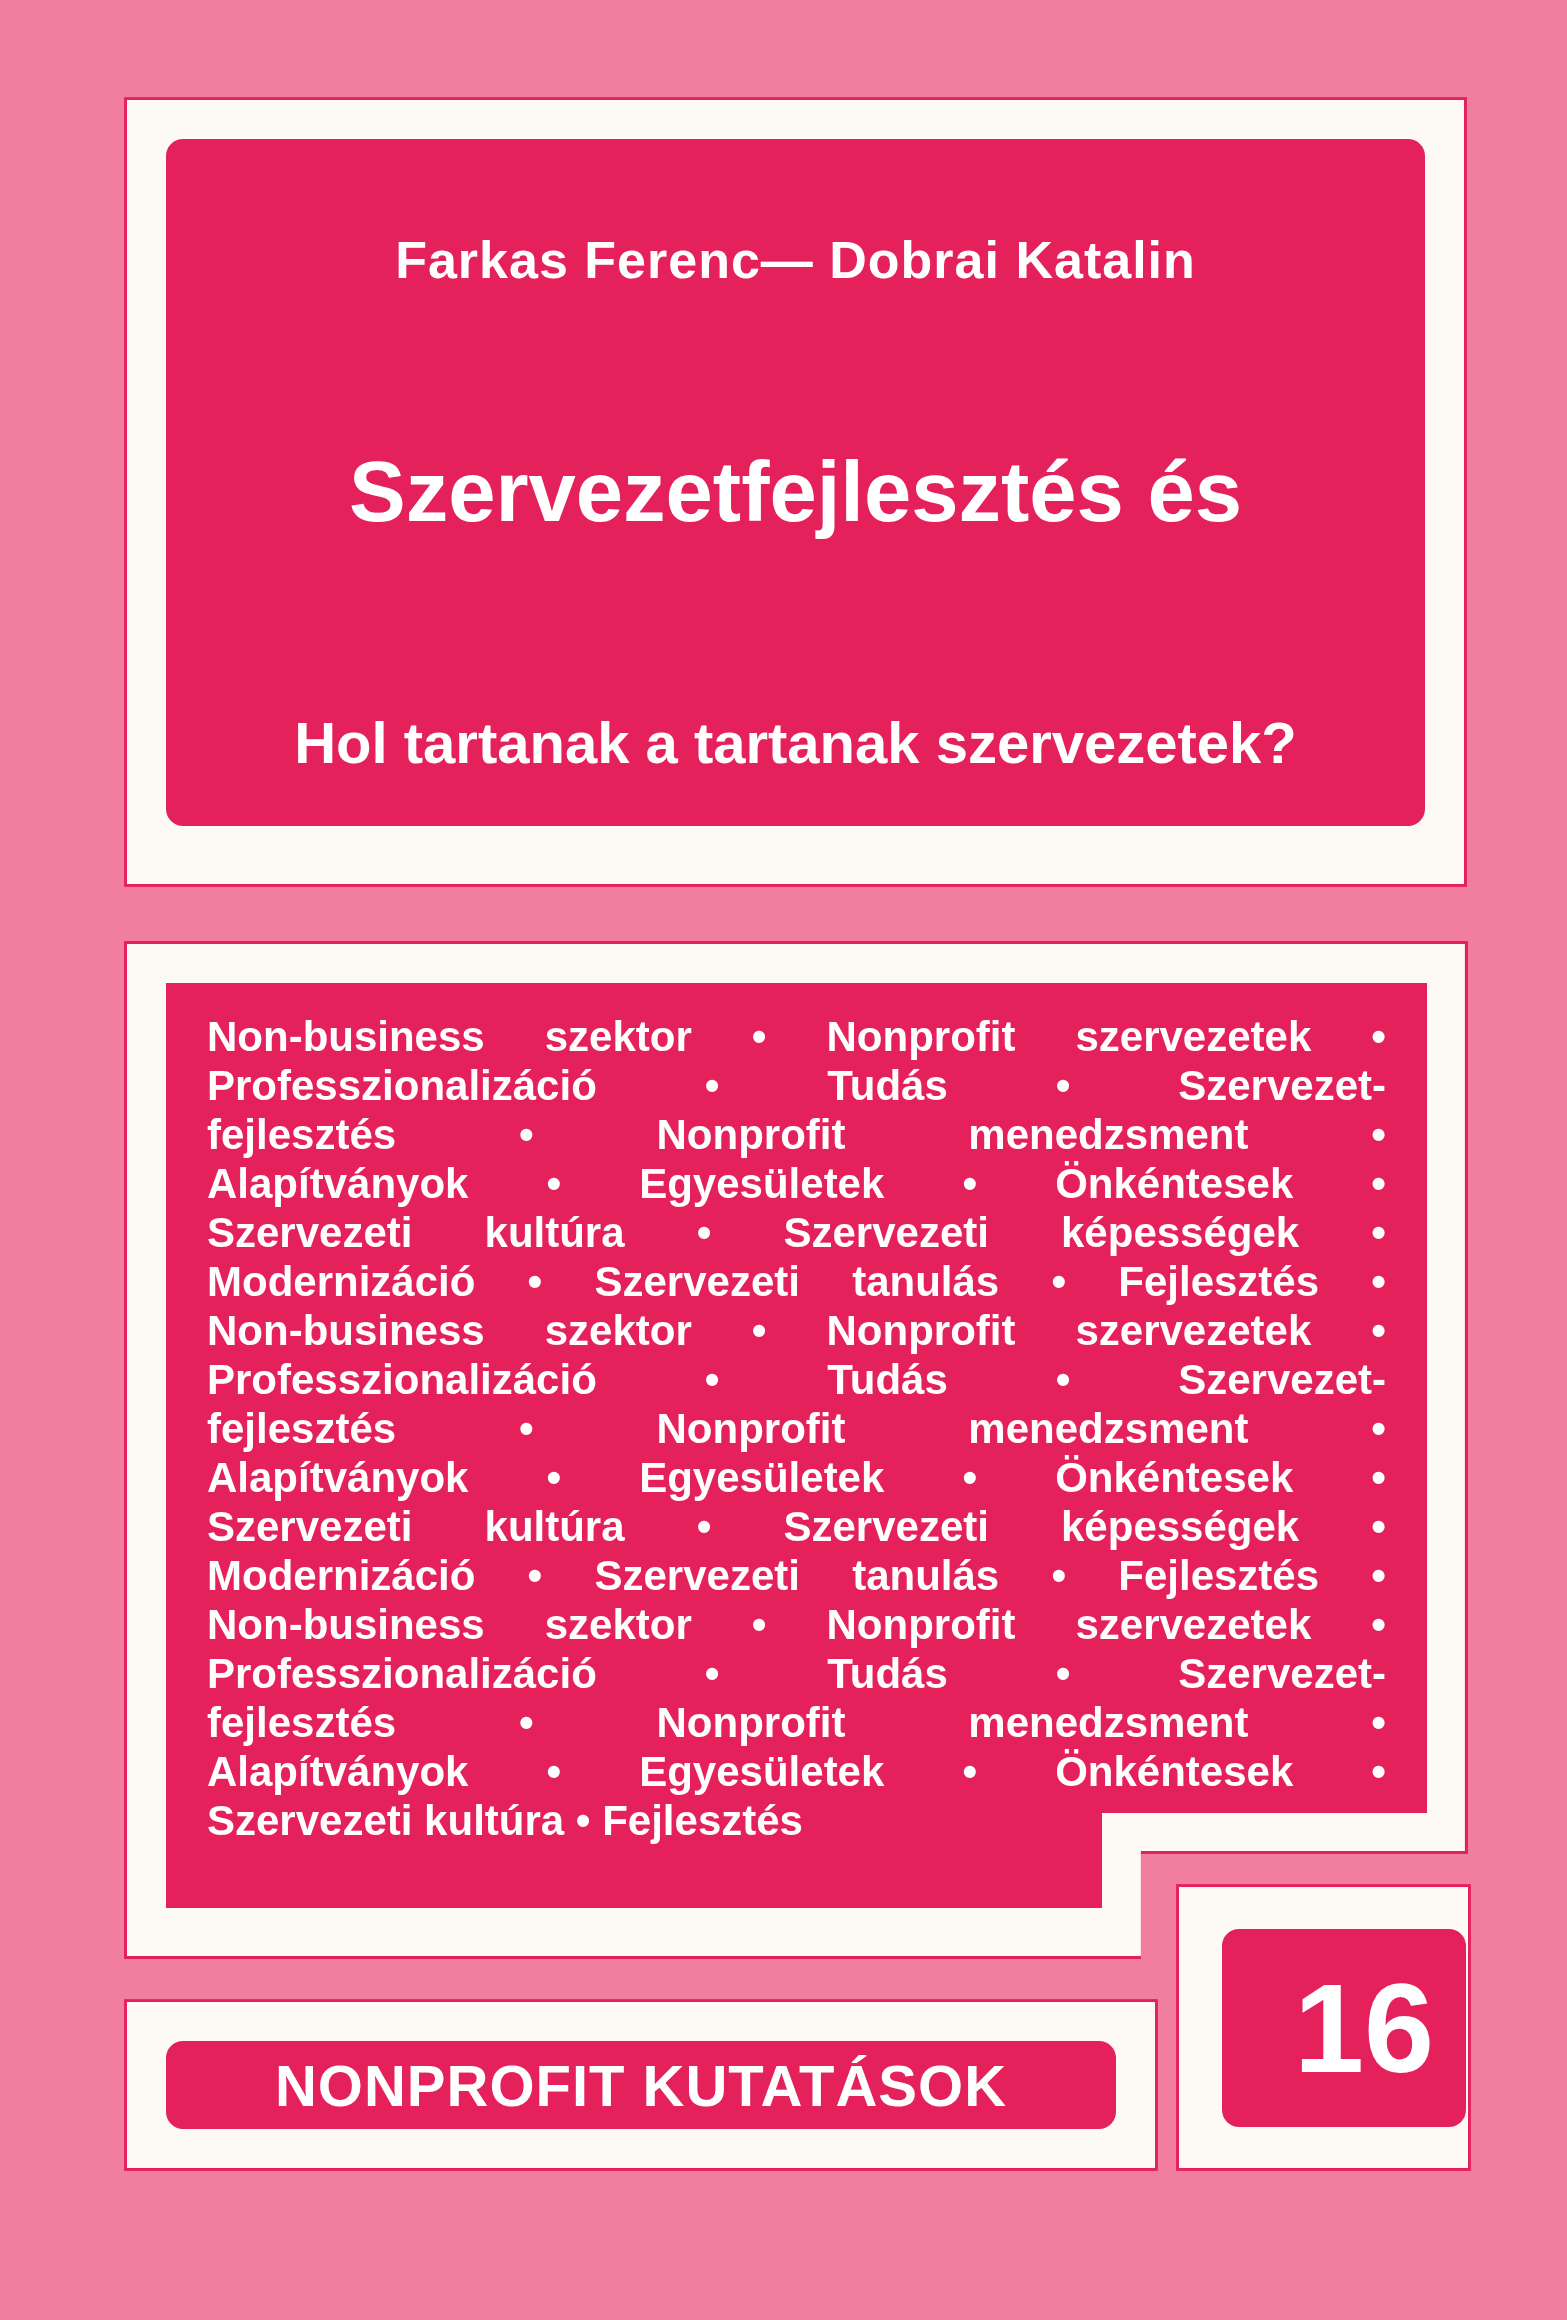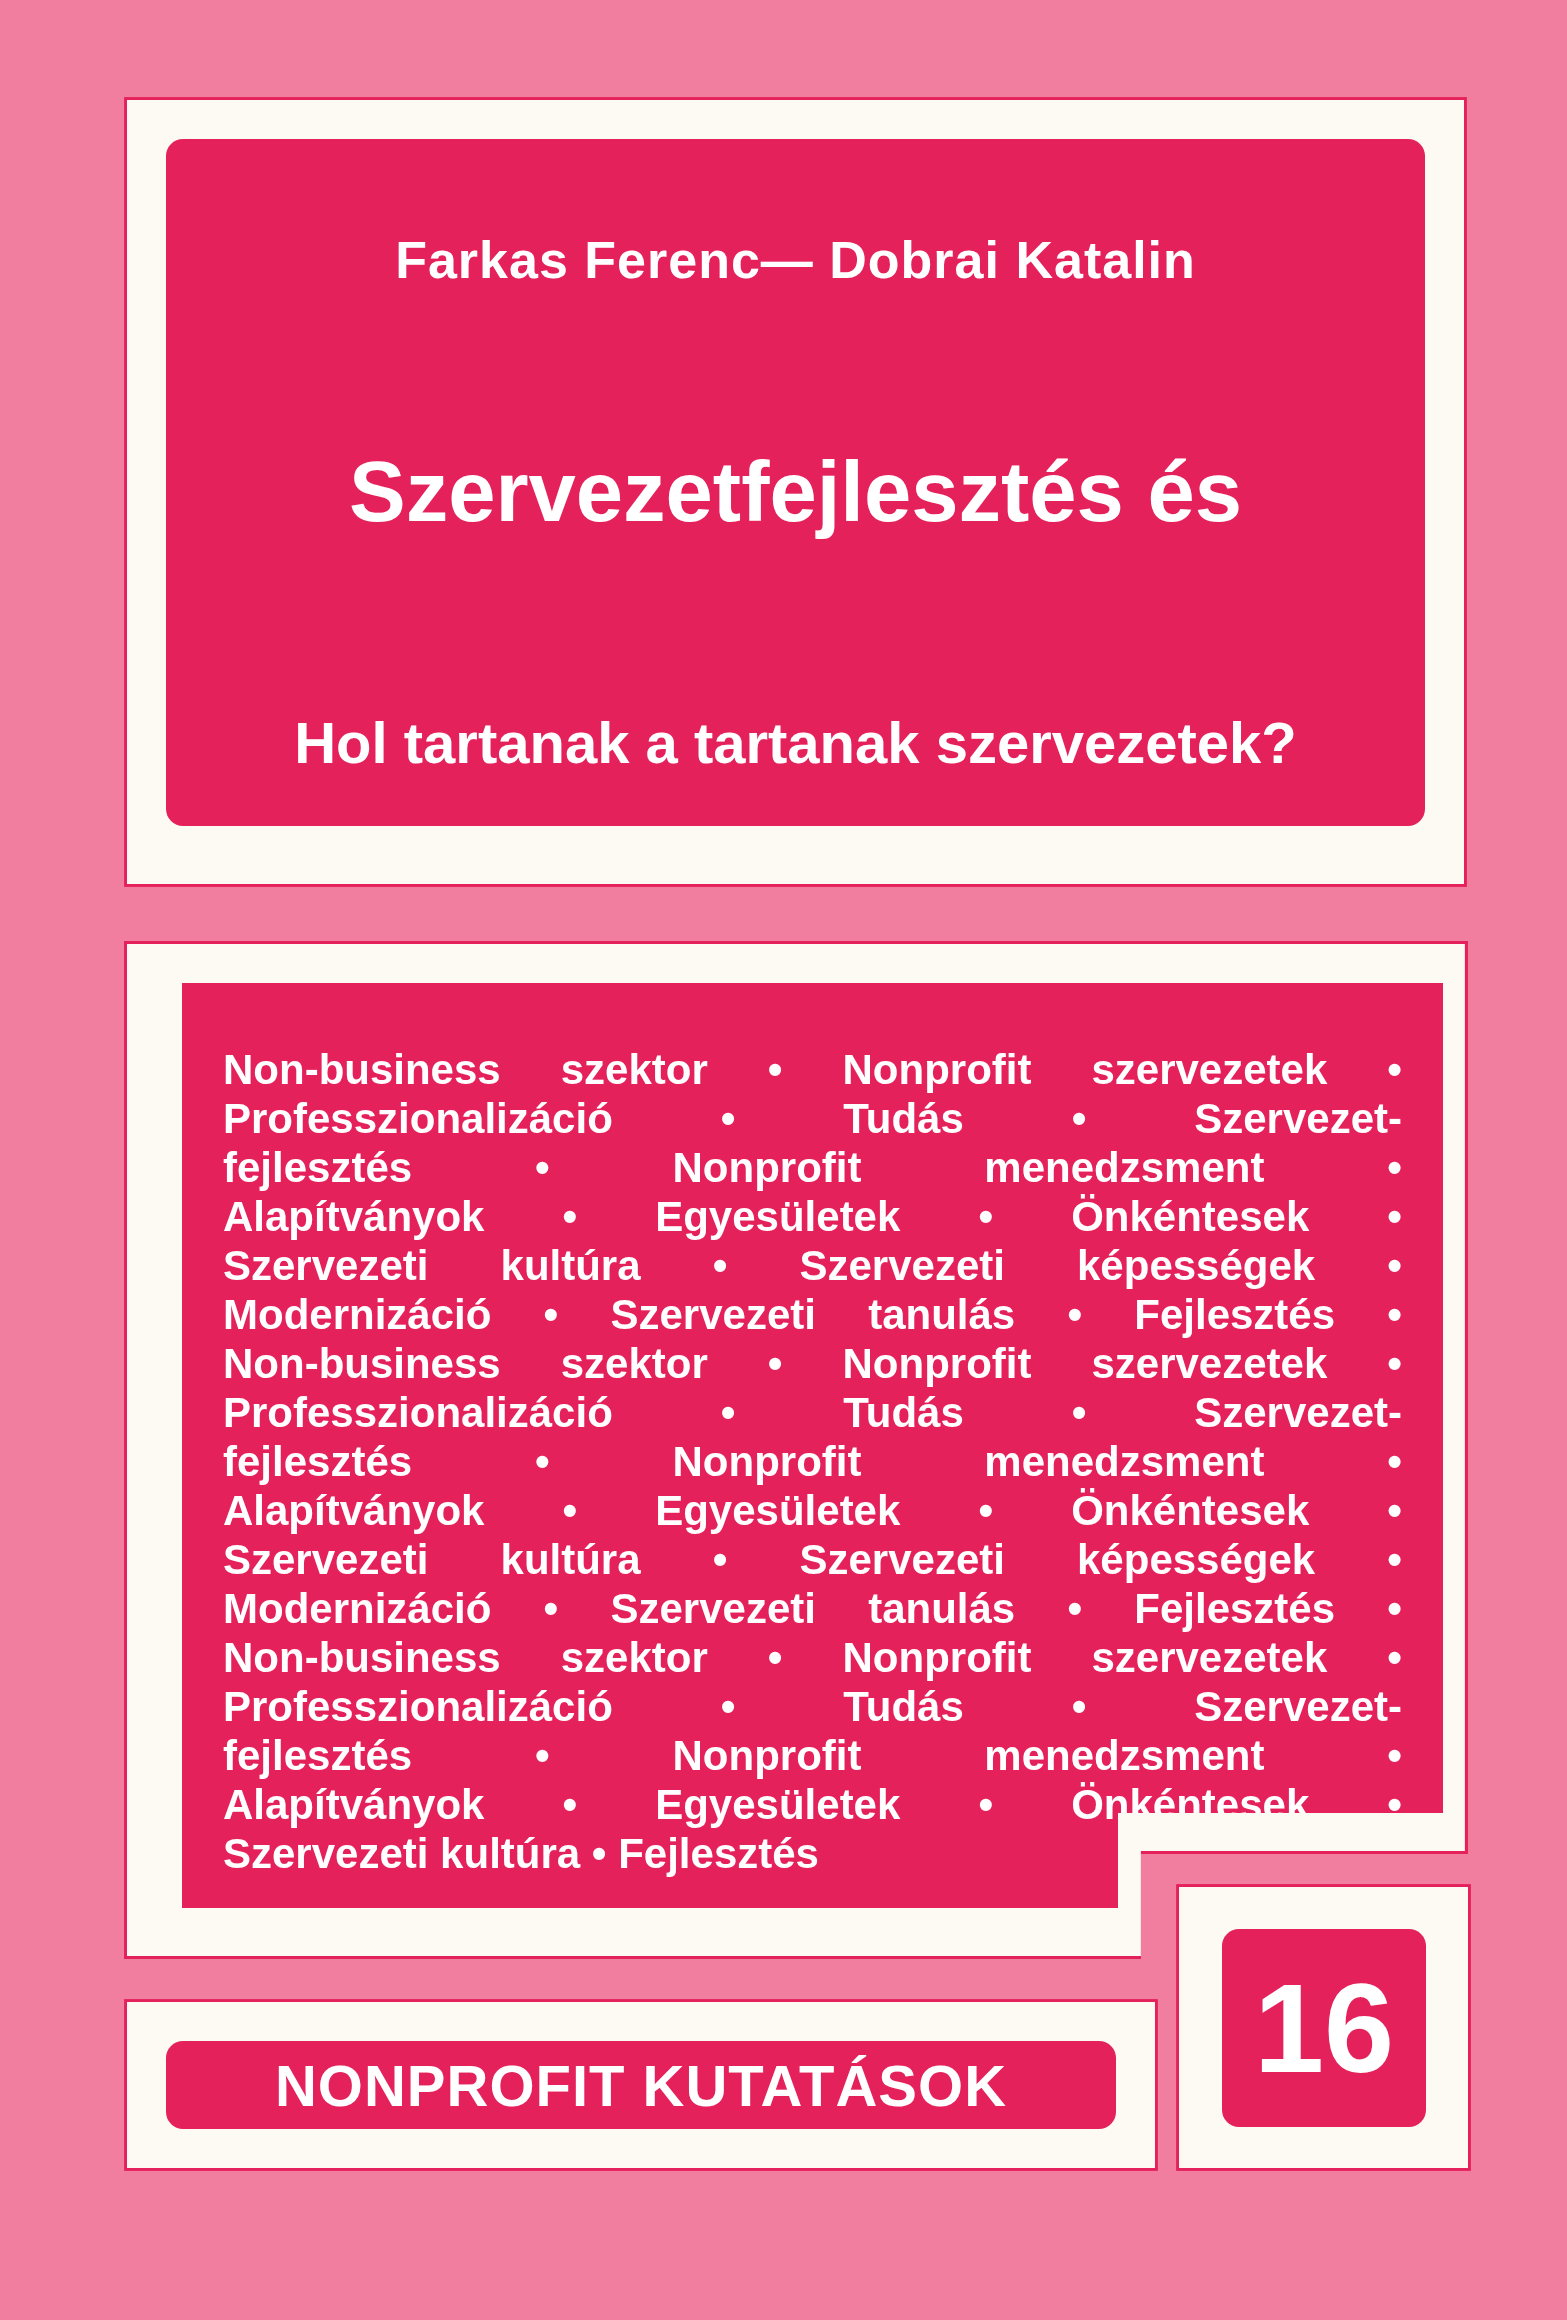--- a/index.html
+++ b/index.html
@@ -52,25 +52,25 @@
     position:absolute;left:0;top:0;width:1344px;height:1018px;
     background:var(--color-panel);
     clip-path:polygon(0 0,1344px 0,1344px 913px,1017px 913px,1017px 1018px,0 1018px);
   }
   .kw-white{
     position:absolute;left:2.9px;top:2.9px;width:1338px;height:1012px;
     background:var(--color-frame);
     clip-path:polygon(0 0,1338px 0,1338px 907px,1014px 907px,1014px 1012px,0 1012px);
   }
   .kw-fill{
-    position:absolute;left:58px;top:42px;width:1261px;height:965px;
+    position:absolute;left:42px;top:42px;width:1261px;height:965px;
     background:var(--color-panel);
     clip-path:polygon(0 0,1261px 0,1261px 830px,936px 830px,936px 925px,0 925px);
     box-sizing:border-box;
-    padding:62px 41px 0 41px;
+    padding:29px 41px 0 41px;
     color:var(--color-text);font-weight:bold;
   }
   .kw-line{
     font-size:42px;line-height:49px;
     text-align:justify;text-align-last:justify;
     white-space:normal;
   }
   .kw-line:last-child{text-align:right;text-align-last:left;}
 
   
@@ -80,20 +80,21 @@
     display:flex;align-items:center;justify-content:center;
     font-size:58px;letter-spacing:1px;
   }
 
   
   .volume-badge{left:1179px;top:1887px;width:289px;height:281px;}
   .volume-badge .panel-fill{
     position:absolute;left:43px;top:42px;width:204px;height:198px;
     display:flex;align-items:center;justify-content:center;
     font-size:126px;
+    padding-left:40px;
   }
 </style>
 </head>
 <body>
 
 <div class="panel-white title-panel">
   <div class="panel-fill">
     <div class="author-line">Farkas Ferenc— Dobrai Katalin</div>
     <div class="book-title">
       <div>Szervezetfejlesztés és</div>

